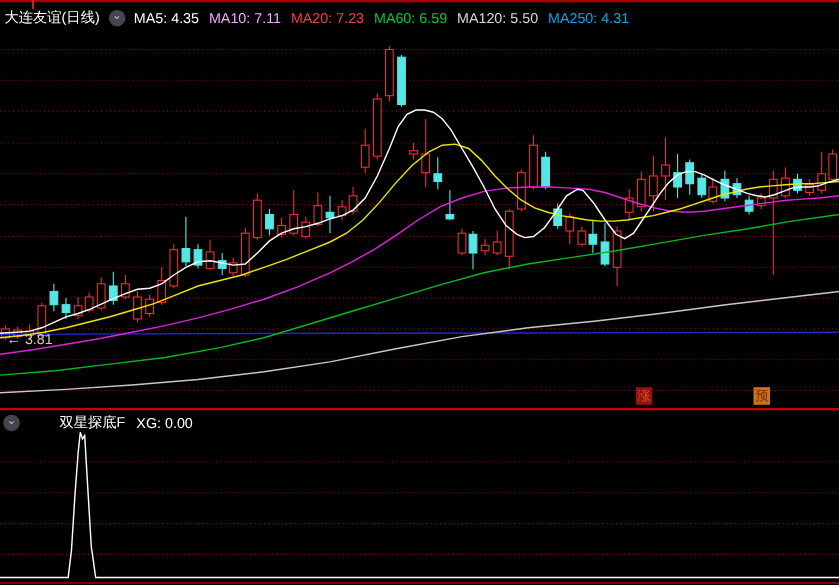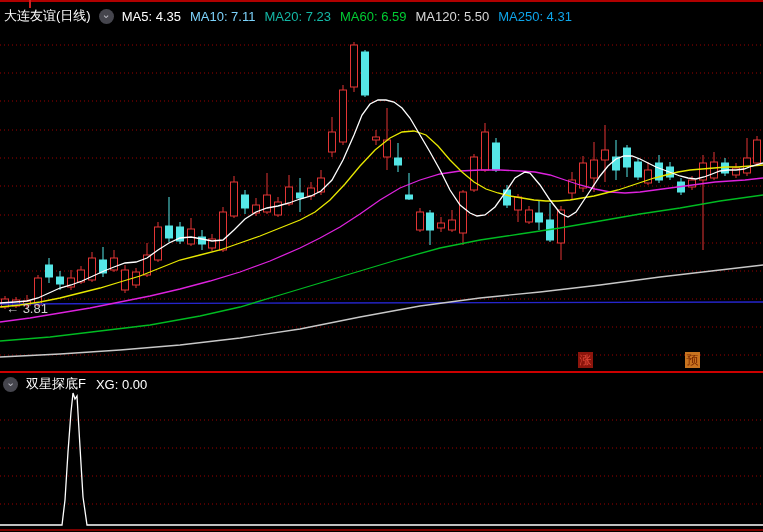--- a/index.html
+++ b/index.html
@@ -12,21 +12,21 @@
   .circle-icon{width:15px;height:15px;border-radius:50%;background:#45454d;color:#b8b8c0;
                display:flex;align-items:center;justify-content:center;font-size:11px;line-height:1;
                margin-right:8px;flex:0 0 auto;}
   .circle-icon span{transform:translateY(-2px);}
   .ma-label{margin-right:9px;}
   .price-marker{top:301px;left:6px;color:#cfcfcf;font-size:13px;text-align:center;}
   .badge{width:15px;height:16px;font-size:12px;line-height:16px;text-align:center;top:352px;}
   .badge-rise{left:578px;}
   .badge-forecast{left:685px;}
   .subhdr{top:375px;left:3px;display:flex;align-items:center;font-size:13px;color:#ffffff;white-space:nowrap;}
-  .subhdr .name{margin-right:10px;}
+  .subhdr .name{margin-right:10px;margin-left:28px;}
 </style>
 </head>
 <body>
 
 <div id="app">
 
   <svg id="chart-svg" width="763" height="532" viewBox="0 0 763 532">
       <line x1="0" x2="763" y1="45" y2="45" stroke="#9b0000" stroke-width="1" stroke-dasharray="1 3"></line>
       <line x1="0" x2="763" y1="73" y2="73" stroke="#9b0000" stroke-width="1" stroke-dasharray="1 3"></line>
       <line x1="0" x2="763" y1="101" y2="101" stroke="#9b0000" stroke-width="1" stroke-dasharray="1 3"></line>
@@ -195,22 +195,22 @@
       <line x1="0" x2="763" y1="530" y2="530" stroke="#7a0000" stroke-width="2"></line>
       <line x1="30" x2="30" y1="0" y2="8" stroke="#cc2222" stroke-width="2"></line>
     </svg>
 
   <div class="overlay hdr">
     <span class="title">大连友谊(日线)</span>
     <span class="circle-icon">
         <span>⌄</span>
       </span>
     <span class="ma-label" style="color: rgb(255, 255, 255);">MA5: 4.35</span>
-    <span class="ma-label" style="color: #7dd3fc;">MA10: 7.11</span>
-    <span class="ma-label" style="color: #14b8a6;">MA20: 7.23</span>
+    <span class="ma-label" style="color: #f0abfc;">MA10: 7.11</span>
+    <span class="ma-label" style="color: #ef4444;">MA20: 7.23</span>
     <span class="ma-label" style="color: rgb(0, 204, 51);">MA60: 6.59</span>
     <span class="ma-label" style="color: rgb(216, 216, 216);">MA120: 5.50</span>
     <span class="ma-label" style="color: #0ea5e9;">MA250: 4.31</span>
   </div>
 
   <div class="overlay price-marker" style="color: rgb(207, 207, 207);">
     <span>←</span>
     <span>3.81</span>
   </div>
 

